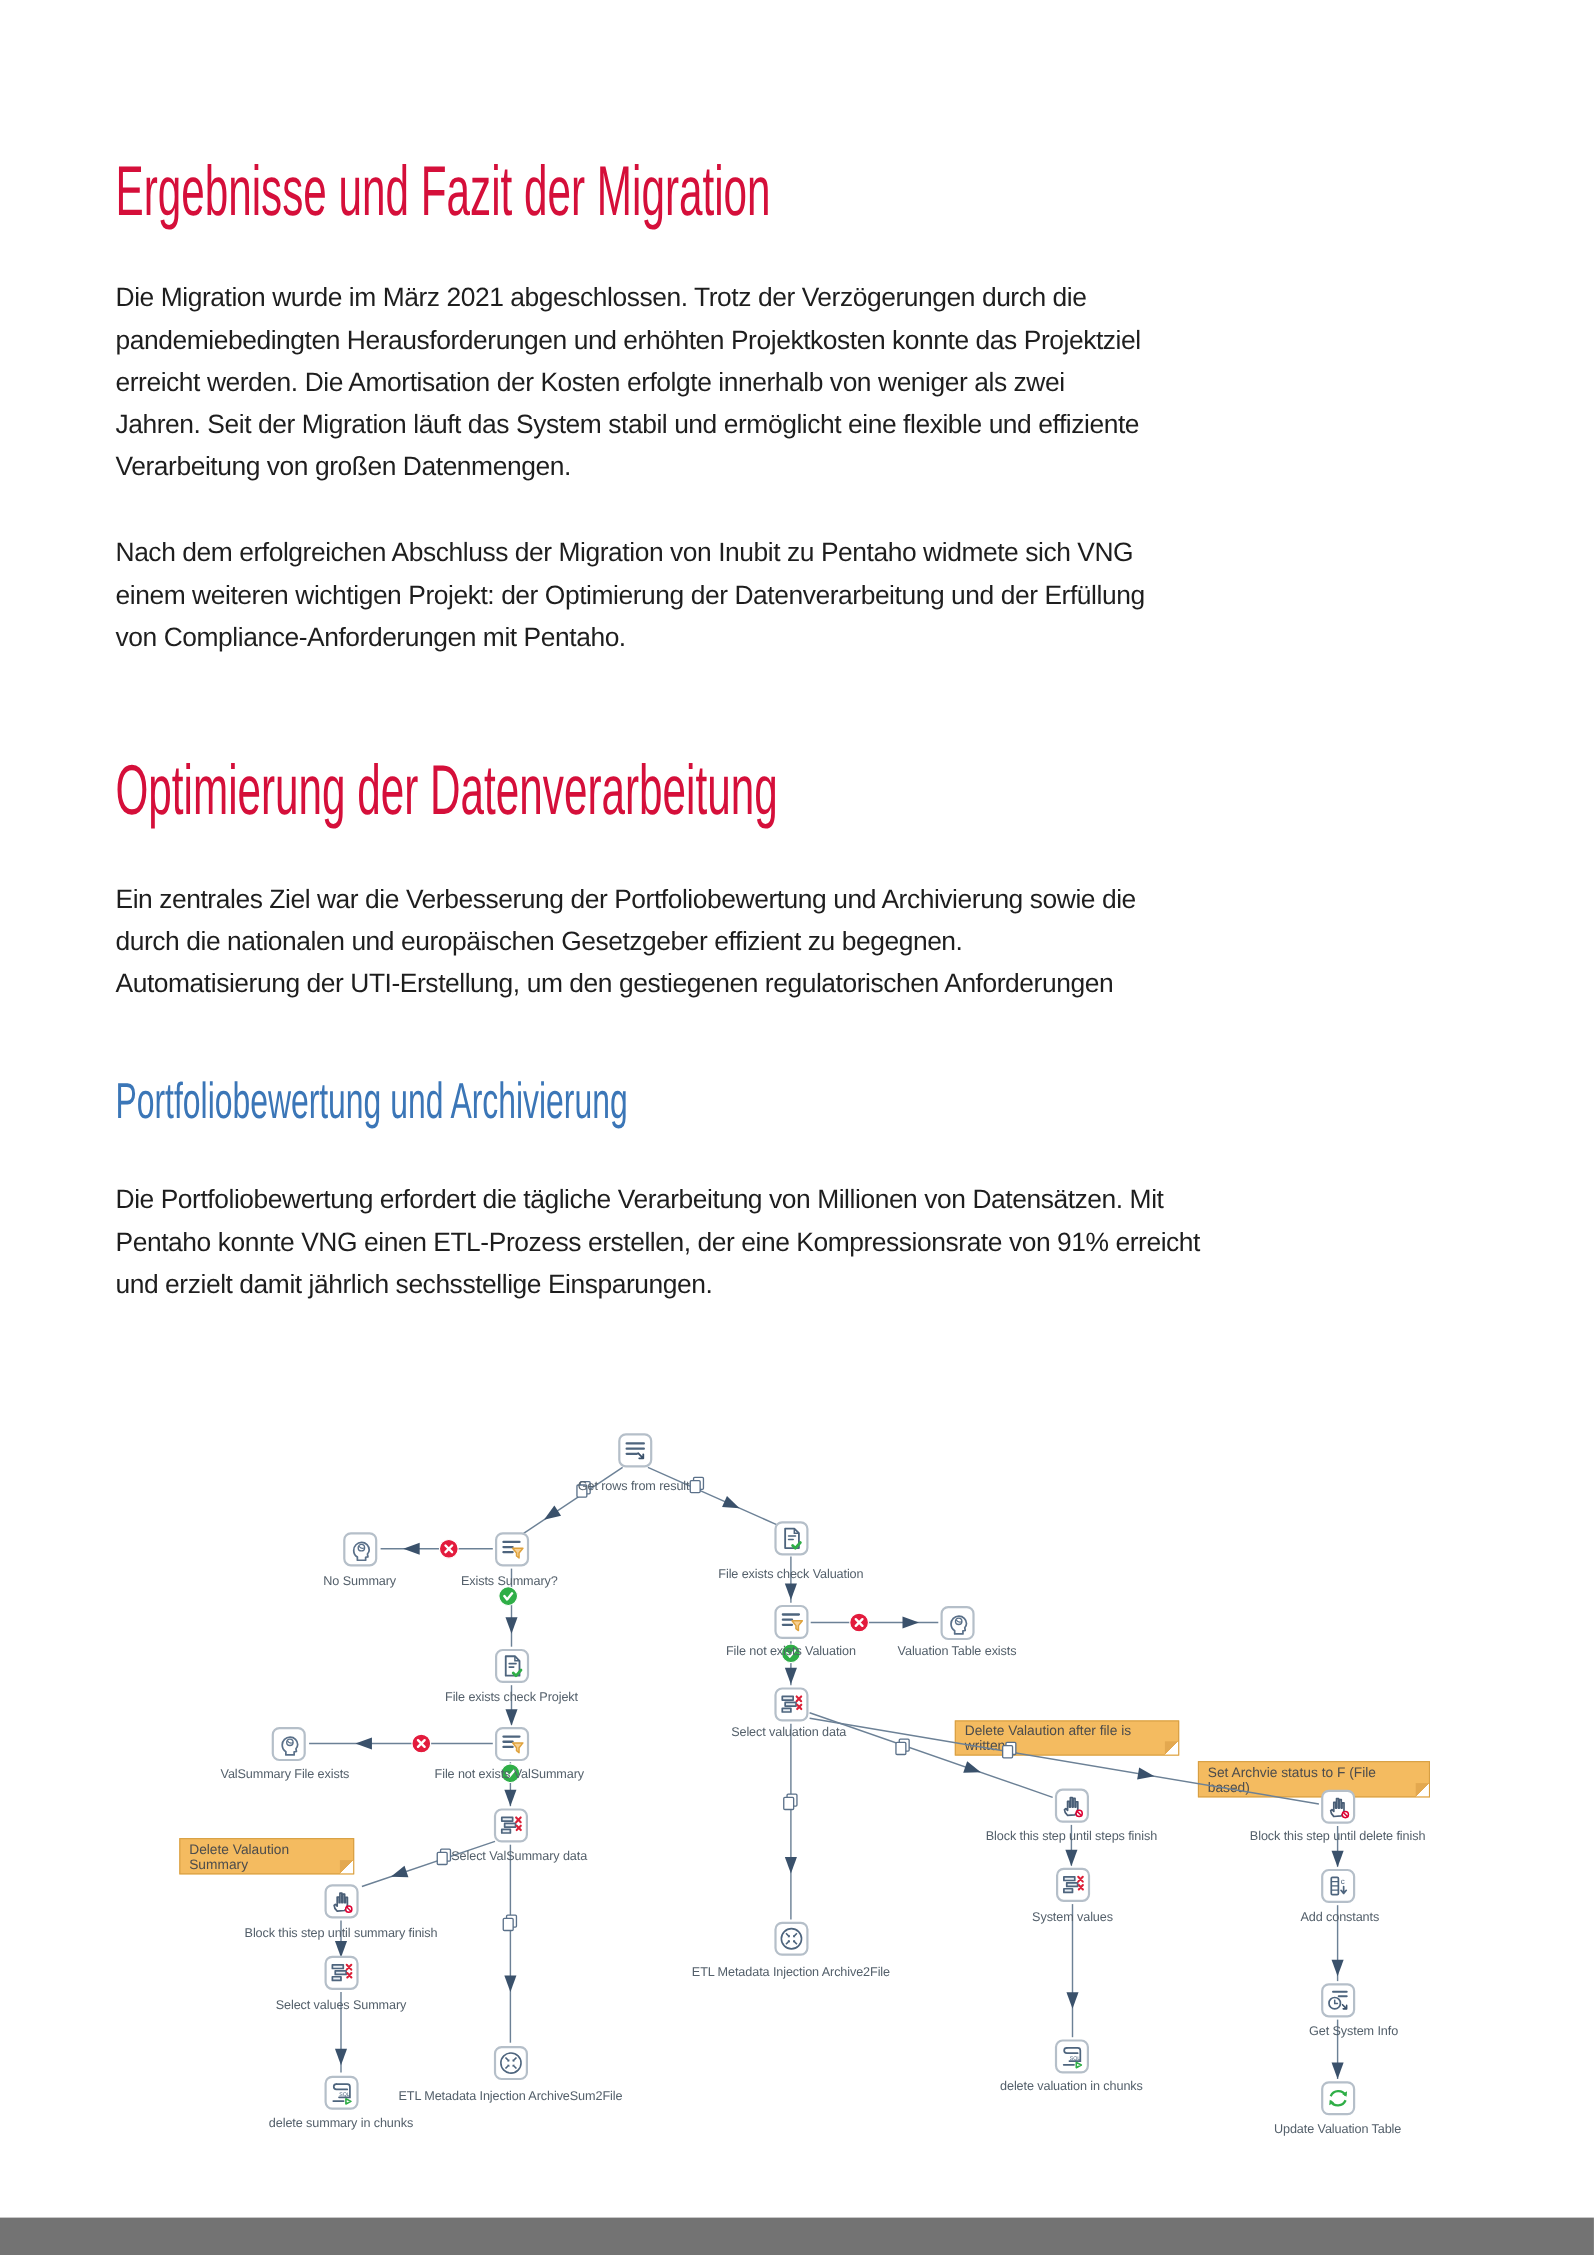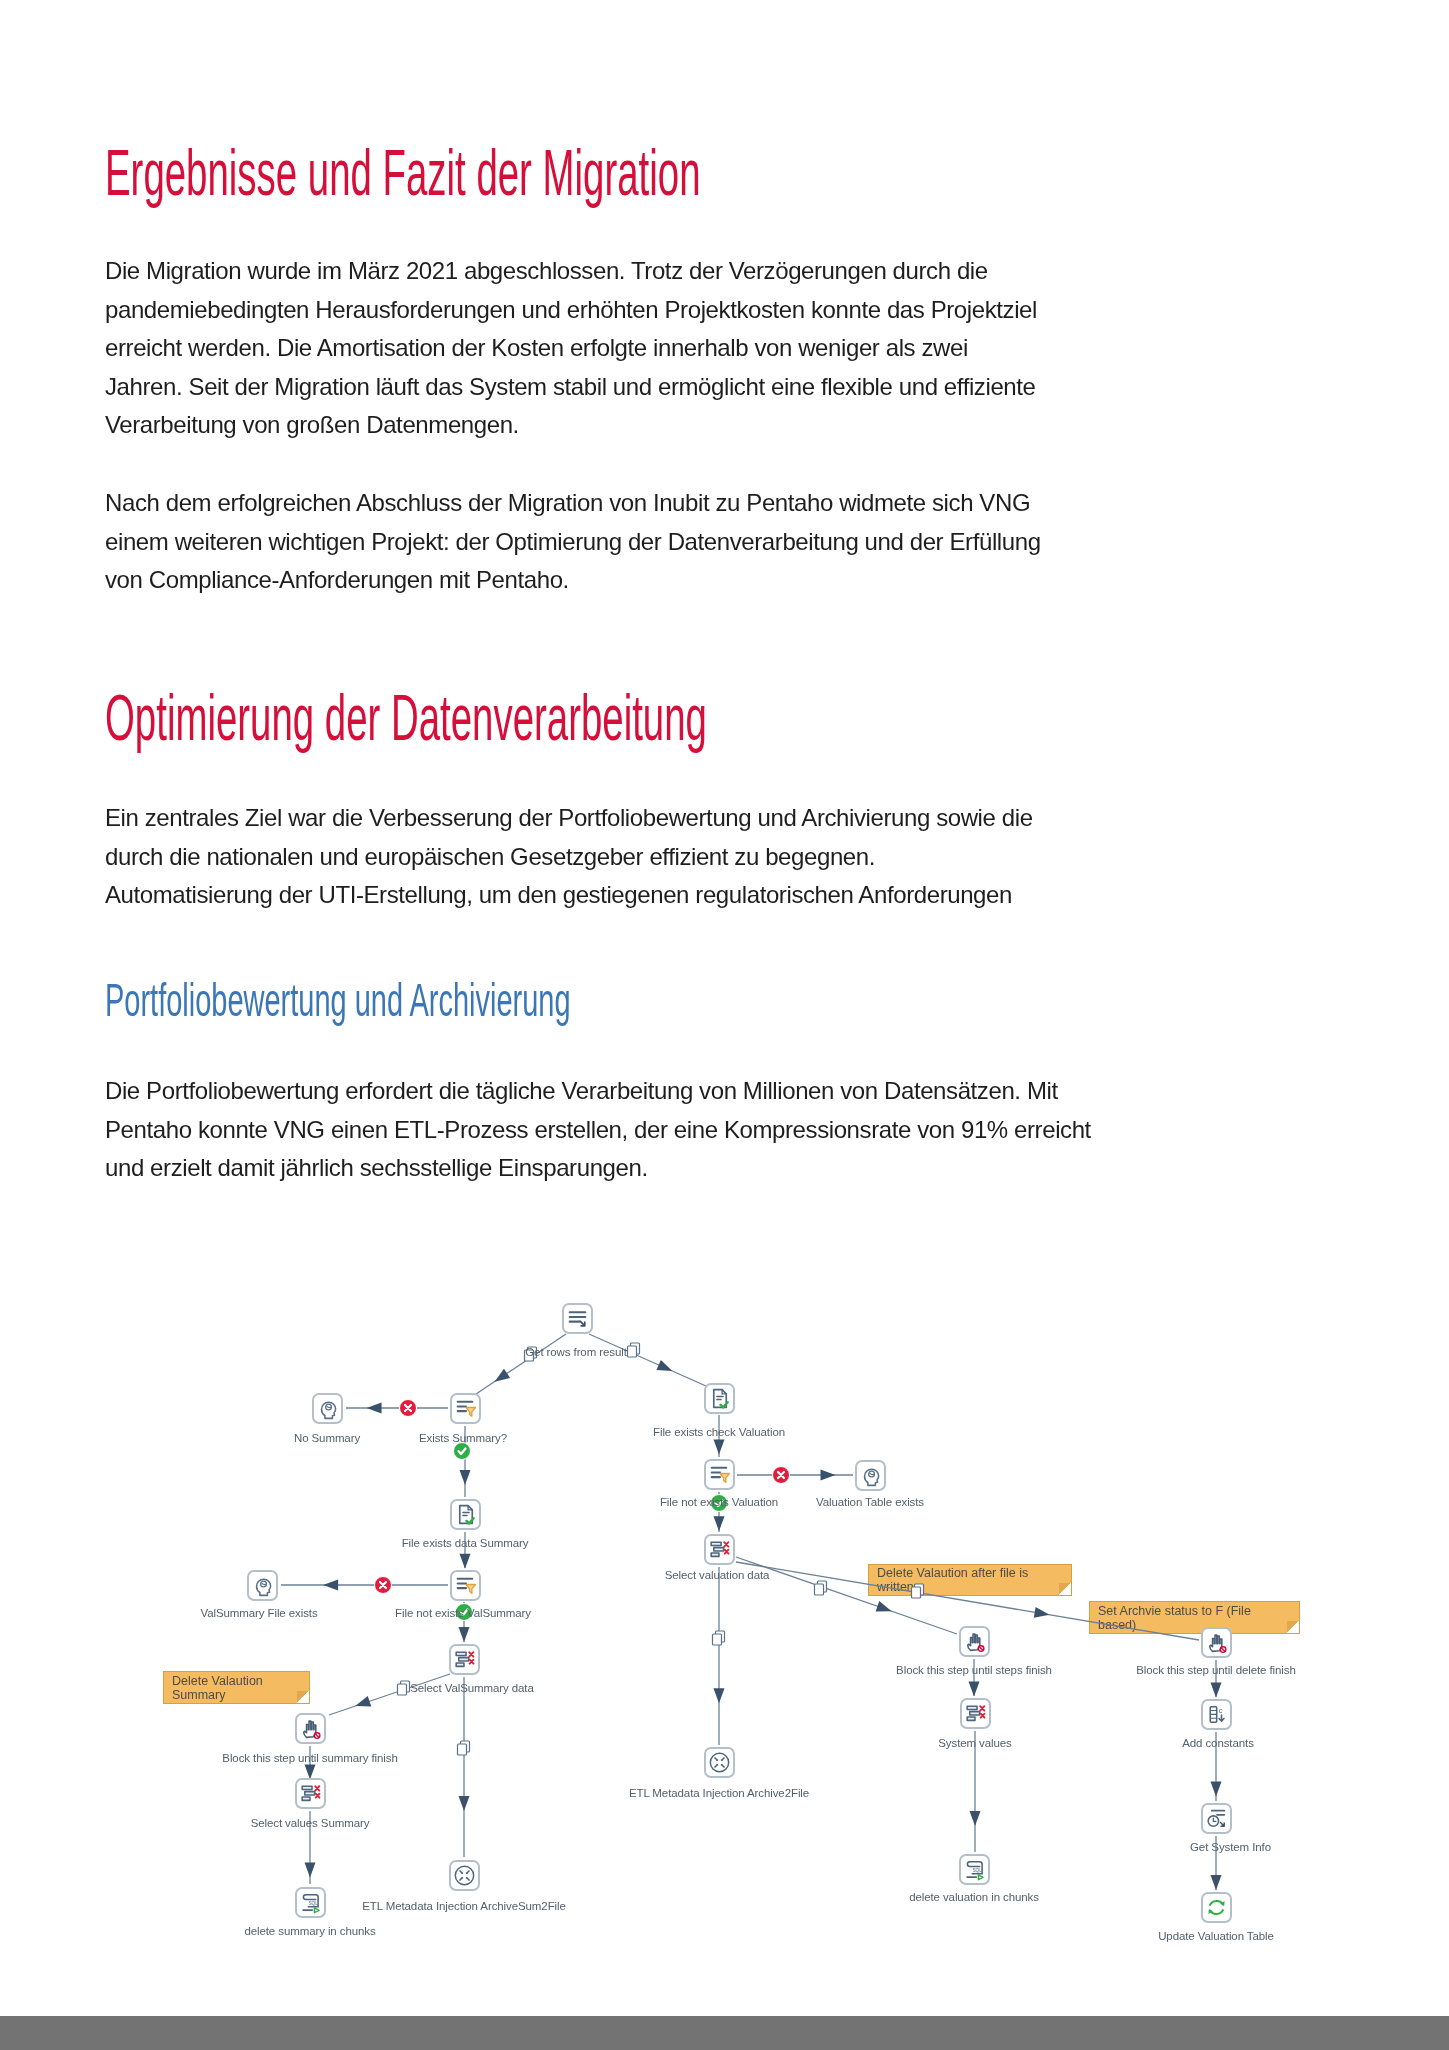--- a/index.html
+++ b/index.html
@@ -127,21 +127,21 @@
         <path d="M458.5 1451l2.5 3 4.5-5.5" stroke="#fff" stroke-width="2.2" fill="none" stroke-linecap="round" stroke-linejoin="round"></path>
         <circle cx="383" cy="1585" r="8.5" fill="#e31b3d" stroke="#fff" stroke-width="1"></circle>
         <path d="M380 1582L386 1588M386 1582L380 1588" stroke="#fff" stroke-width="2.2" stroke-linecap="round"></path>
         <circle cx="464" cy="1612" r="8.5" fill="#2fae47" stroke="#fff" stroke-width="1"></circle>
         <path d="M460.5 1612l2.5 3 4.5-5.5" stroke="#fff" stroke-width="2.2" fill="none" stroke-linecap="round" stroke-linejoin="round"></path>
         <circle cx="781" cy="1475" r="8.5" fill="#e31b3d" stroke="#fff" stroke-width="1"></circle>
         <path d="M778 1472L784 1478M784 1472L778 1478" stroke="#fff" stroke-width="2.2" stroke-linecap="round"></path>
         <circle cx="719" cy="1503" r="8.5" fill="#2fae47" stroke="#fff" stroke-width="1"></circle>
         <path d="M715.5 1503l2.5 3 4.5-5.5" stroke="#fff" stroke-width="2.2" fill="none" stroke-linecap="round" stroke-linejoin="round"></path>
       </svg>
-  <div class="note" style="left: 163px; top: 1671px; width: 147px; height: 33px;">Delete Valaution Summary</div>
+  <div class="note" style="left: 163px; top: 1671px; width: 159px; height: 33px;">Delete Valaution Summary</div>
       <div class="note" style="left: 868px; top: 1564px; width: 204px; height: 32px;">Delete Valaution after file is written</div>
       <div class="note" style="left: 1089px; top: 1601px; width: 211px; height: 33px;">Set Archvie status to F (File based)</div>
       <div class="node" style="left: 562px; top: 1303px;">
         <svg viewBox="0 0 24 24">
           <path d="M4.5 6h15M4.5 10.5h15M4.5 15h9" stroke="#4e657e" stroke-width="2" fill="none" stroke-linecap="round"></path>
           <path d="M14.5 14.5l4.5 4.5m0-3.5v3.5h-3.5" stroke="#3a516b" stroke-width="1.6" fill="none" stroke-linecap="round" stroke-linejoin="round"></path>
         </svg>
       </div>
       <div class="nlabel" style="left: 576px; top: 1346px;">Get rows from result</div>
       <div class="node" style="left: 704px; top: 1383px;">
@@ -169,21 +169,21 @@
       </div>
       <div class="nlabel" style="left: 327px; top: 1432px;">No Summary</div>
       <div class="node" style="left: 450px; top: 1499px;">
         <svg viewBox="0 0 24 24">
           <path d="M6.5 3.5h8l4 4v13h-12z" fill="#fff" stroke="#4e657e" stroke-width="1.6" stroke-linejoin="round"></path>
           <path d="M14.5 3.5v4h4" fill="none" stroke="#4e657e" stroke-width="1.3"></path>
           <path d="M9.5 10h6M9.5 13h4" stroke="#4e657e" stroke-width="1.4" stroke-linecap="round"></path>
           <path d="M13 18.2l2.4 2.4 4.4-5" fill="none" stroke="#2fae47" stroke-width="2.4" stroke-linecap="round" stroke-linejoin="round"></path>
         </svg>
       </div>
-      <div class="nlabel" style="left: 465px; top: 1537px;">File exists data Summary</div>
+      <div class="nlabel" style="left: 465px; top: 1537px;">File exists check Projekt</div>
       <div class="node" style="left: 450px; top: 1570px;">
         <svg viewBox="0 0 24 24">
           <path d="M4.5 5.5h14M4.5 10h8M4.5 14.5h8" stroke="#4e657e" stroke-width="2" fill="none" stroke-linecap="round"></path>
           <path d="M12.5 11h9l-3.4 4.2v4.3l-2.2-1.7v-2.6z" fill="#f8d193" stroke="#dfa23c" stroke-width="1.3" stroke-linejoin="round"></path>
         </svg>
       </div>
       <div class="nlabel" style="left: 463px; top: 1607px;">File not exists ValSummary</div>
       <div class="node" style="left: 247px; top: 1570px;">
         <svg viewBox="0 0 24 24">
           <path d="M9.5 21.5v-2.8c-2-1.3-3.2-3.4-3.2-5.8 0-3.9 3-6.9 6.9-6.9 3.7 0 6.6 2.9 6.6 6.5 0 1.4-.6 2.6-1.5 3.6l.4 2.4-2 .4v2.6z" fill="#fff" stroke="#5a7089" stroke-width="1.5" stroke-linejoin="round"></path>

